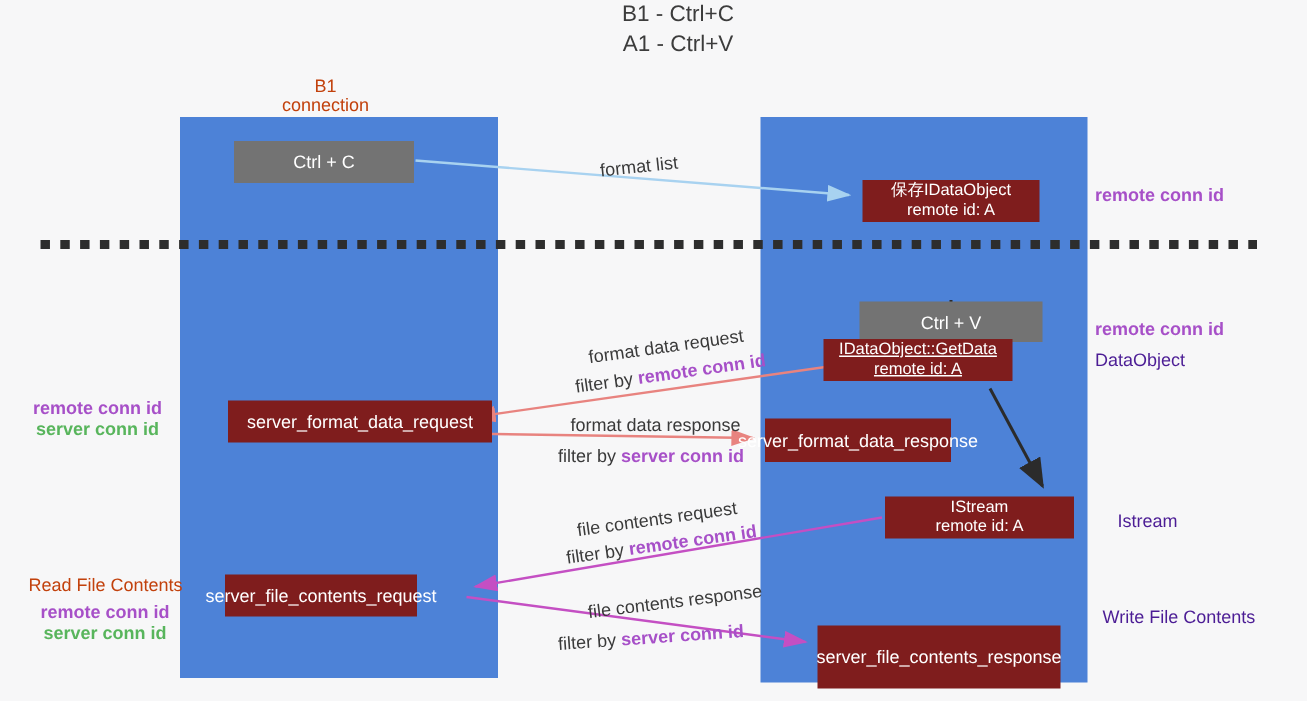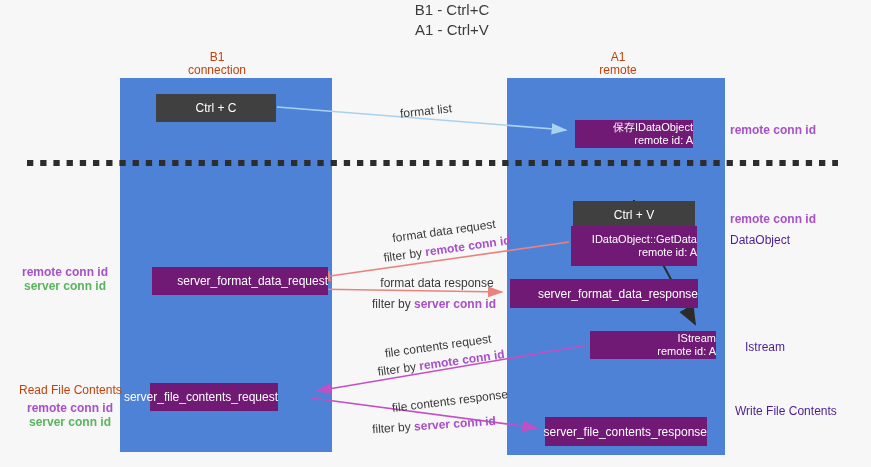--- a/index.html
+++ b/index.html
@@ -18,22 +18,22 @@
   }
   .lane {
     position: absolute; background: #4d82d7;
   }
   .node {
     position: absolute; display: flex; flex-direction: column;
     align-items: center; justify-content: center;
     color: #ffffff; font-size: 12px; text-align: center; white-space: nowrap;
   }
   .node.two-line { font-size: 11px; line-height: 13px; }
-  .orange { background: #701a75; align-items: flex-end; }
-  .green  { background: #404040; }
+  .orange { background: #7f1d1d; }
+  .green  { background: #737373; }
   .side-label {
     position: absolute; font-size: 12px; color: #4c1d95; white-space: nowrap;
   }
   .purple { color: #a750c8; font-weight: bold; }
   .greentx { color: #58b55c; font-weight: bold; }
   .left-block {
     position: absolute; text-align: center; font-size: 12px; line-height: 14px;
     color: #3a3a3a; white-space: nowrap;
   }
   .flabel {
@@ -49,24 +49,20 @@
 <div class="canvas">
 
   <div class="title">
     <div>B1 - Ctrl+C</div>
     <div>A1 - Ctrl+V</div>
   </div>
 
   <div class="lane-header" style="left:147px;">
     <div>B1</div>
     <div>connection</div>
-  </div>
-  <div class="lane-header" style="left:548px;">
-    <div>A1</div>
-    <div>remote</div>
   </div>
 
   <div class="lane" style="left:120px; top:78px; width:212px; height:374px;"></div>
   <div class="lane" style="left:507px; top:78px; width:218px; height:377px;"></div>
 
   <svg class="overlay" width="871" height="467" viewBox="0 0 871 467">
     <defs>
       <marker id="ah-blue" markerWidth="10" markerHeight="8" refX="9" refY="3.5" orient="auto">
         <path d="M0,0 L10,3.5 L0,7 Z" fill="#a8d2f0"></path>
       </marker>
@@ -104,43 +100,43 @@
 
   <div class="node orange two-line" style="left:575px; top:120px; width:118px; height:28px;">
     <div>保存IDataObject</div>
     <div>remote id: A</div>
   </div>
 
   <div class="node green" style="left:573px; top:172px; width:122px; height:27px;margin-top:29px;">
     <div>Ctrl + V</div>
   </div>
 
-  <div class="node orange two-line" style="left:571px; top:226px; width:126px; height:40px;">
+  <div class="node orange two-line" style="left:549px; top:226px; width:126px; height:28px;text-decoration:underline;">
     <div>IDataObject::GetData</div>
     <div>remote id: A</div>
   </div>
 
   <div class="node orange" style="left:152px; top:267px; width:176px; height:28px;">
     <div>server_format_data_request</div>
   </div>
 
-  <div class="node orange" style="left:510px; top:279px; width:188px; height:29px;">
+  <div class="node orange" style="left:510px; top:279px; width:124px; height:29px;">
     <div>server_format_data_response</div>
   </div>
 
   <div class="node orange two-line" style="left:590px; top:331px; width:126px; height:28px;">
     <div>IStream</div>
     <div>remote id: A</div>
   </div>
 
   <div class="node orange" style="left:150px; top:383px; width:128px; height:28px;">
     <div>server_file_contents_request</div>
   </div>
 
-  <div class="node orange" style="left:545px; top:417px; width:162px; height:29px;">
+  <div class="node orange" style="left:545px; top:417px; width:162px; height:42px;">
     <div>server_file_contents_response</div>
   </div>
 
   <div class="side-label purple" style="left:730px; top:123px;">remote conn id</div>
   <div class="side-label purple" style="left:730px; top:212px;">remote conn id</div>
   <div class="side-label" style="left:730px; top:233px;">DataObject</div>
   <div class="side-label" style="left:745px; top:340px;">Istream</div>
   <div class="side-label" style="left:735px; top:404px;">Write File Contents</div>
 
   <div class="left-block" style="left:14px; top:265px; width:102px;">

